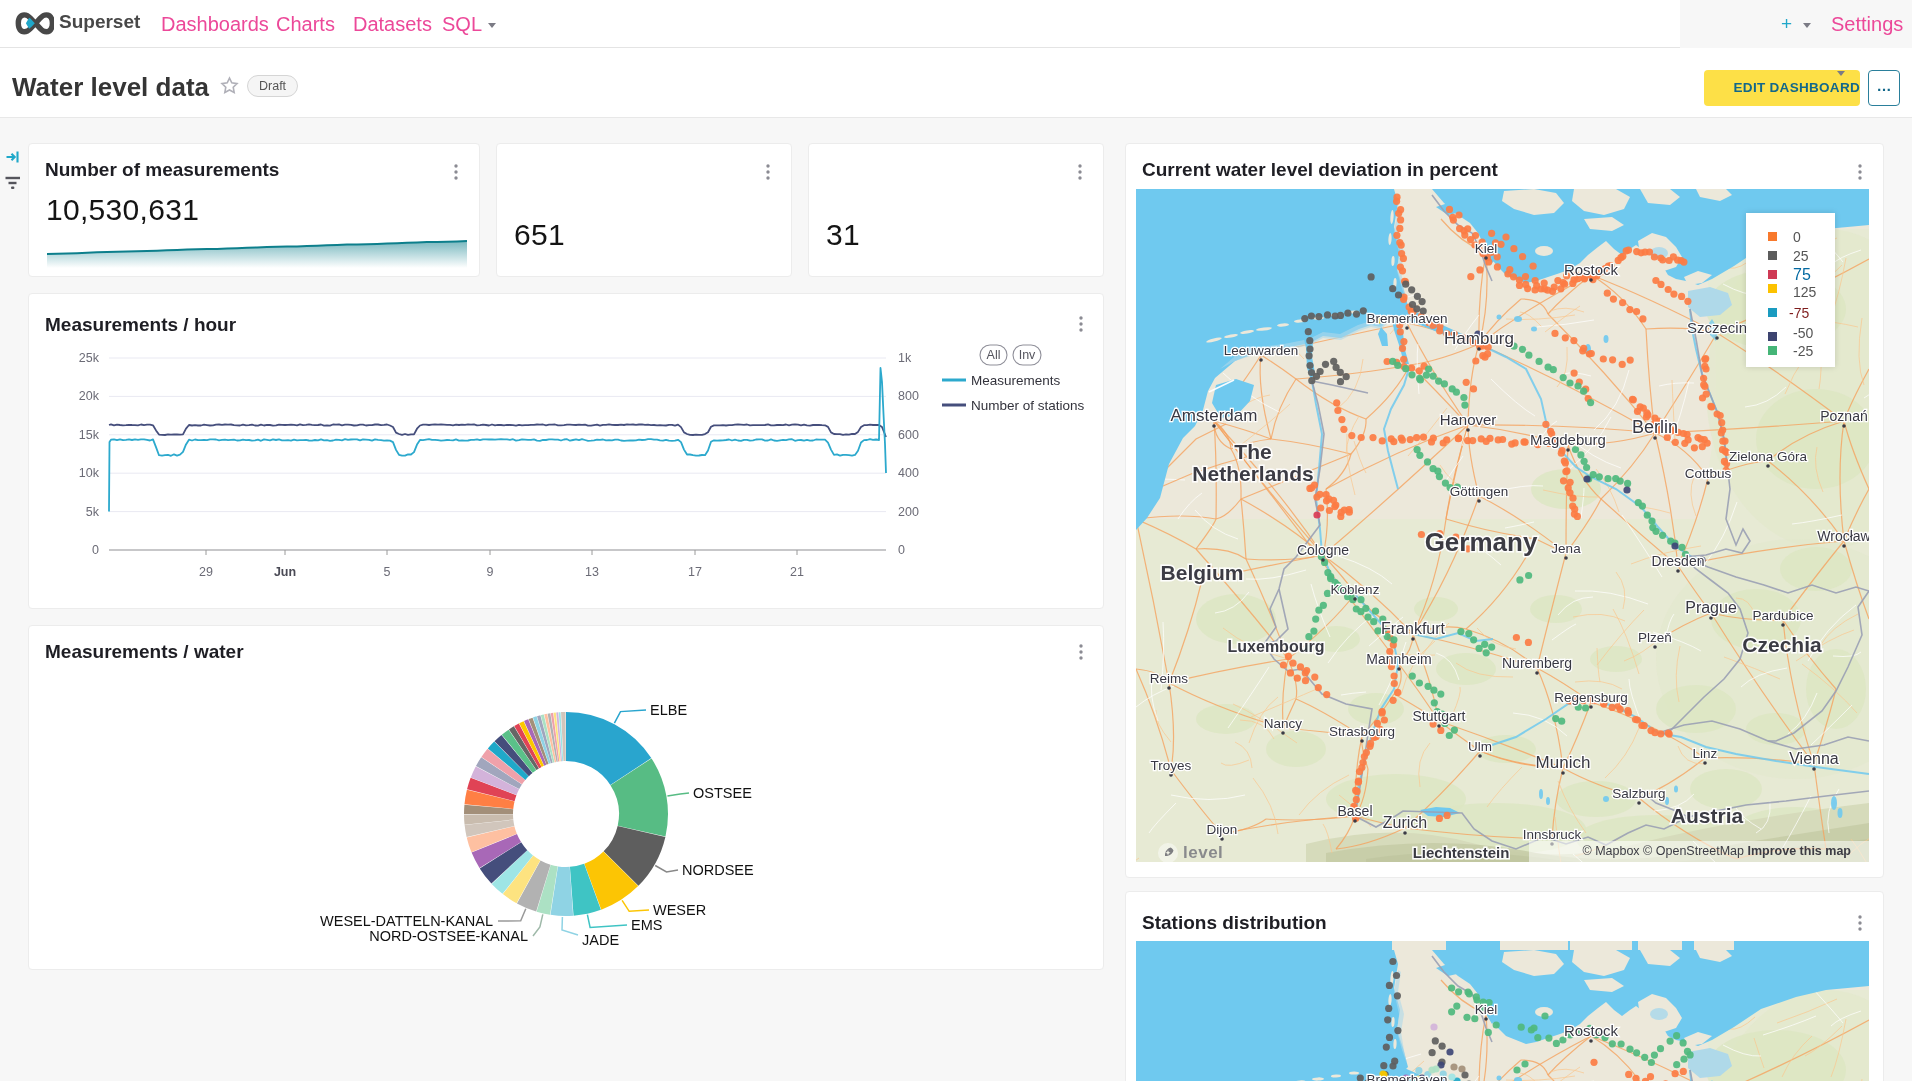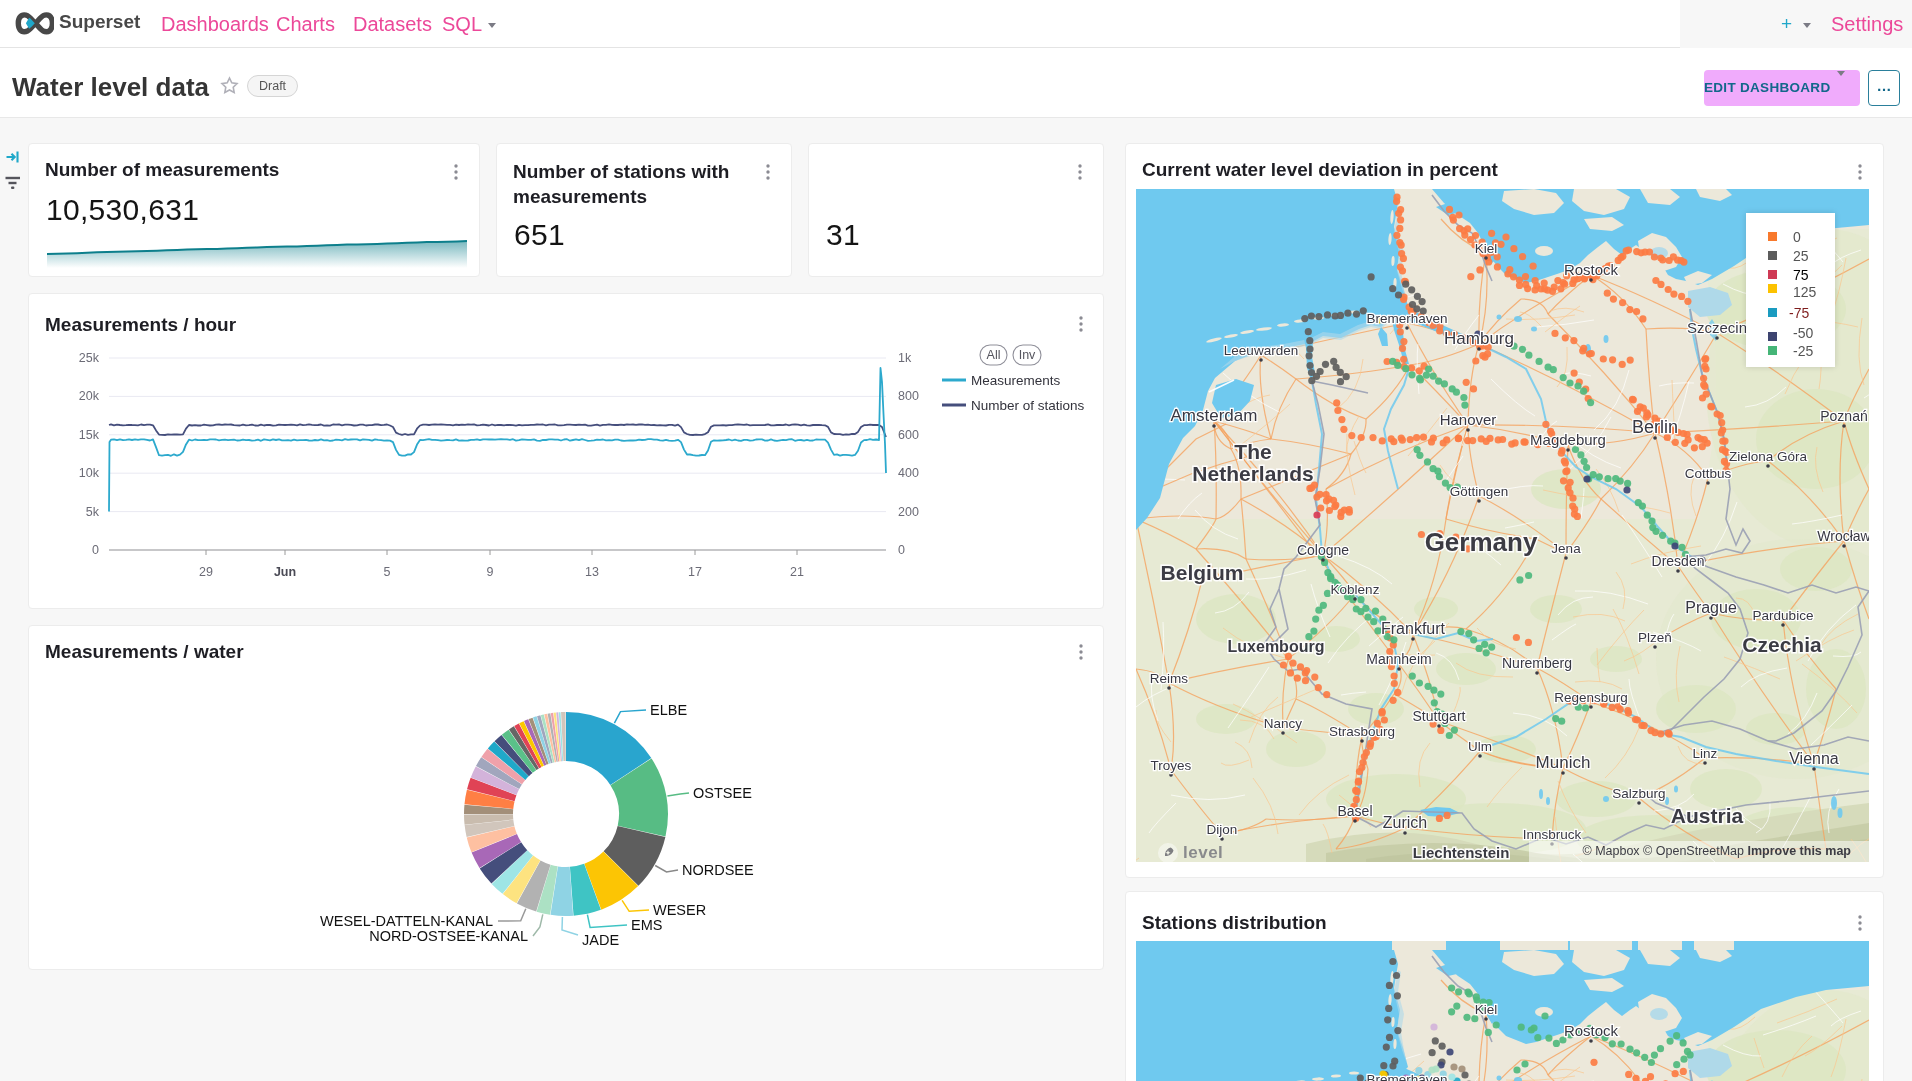--- a/index.html
+++ b/index.html
@@ -28,21 +28,21 @@
   <div class="navitem" style="left:1797px"><span style="display:inline-block;width:0;height:0;border-left:4px solid transparent;border-right:4px solid transparent;border-top:5px solid #7b7b85;vertical-align:middle;margin-left:6px"></span></div>
   <div class="navitem" style="left:1831px">Settings<span style="display:inline-block;width:0;height:0;border-left:4px solid transparent;border-right:4px solid transparent;border-top:5px solid #7b7b85;vertical-align:middle;margin-left:6px"></span></div>
 </div>
 
 <div class="hdr">
   <div style="position:absolute;left:12px;top:24px;font-size:26px;font-weight:700;color:#353535">Water level data</div>
   <div style="position:absolute;left:220px;top:28px"><svg width="19" height="19" viewBox="0 0 24 24" fill="none" stroke="#b0b0b8" stroke-width="2">
         <path d="M12 2.6 L14.9 8.7 L21.5 9.6 L16.7 14.2 L17.9 20.8 L12 17.6 L6.1 20.8 L7.3 14.2 L2.5 9.6 L9.1 8.7 Z"></path>
       </svg></div>
   <div style="position:absolute;left:247px;top:27px;border:1px solid #d5d5d5;border-radius:12px;background:#f5f5f5;padding:3px 11px;font-size:12.5px;color:#555">Draft</div>
-  <div style="position:absolute;left:1704px;top:22px;width:156px;height:36px;background:#f0abfc;border-radius:4px;text-align:left;line-height:36px;font-size:13.5px;font-weight:700;color:#12678a;letter-spacing:0.3px">EDIT DASHBOARD</div>
+  <div style="position:absolute;left:1704px;top:22px;width:156px;height:36px;background:#fde047;border-radius:4px;text-align:right;line-height:36px;font-size:13.5px;font-weight:700;color:#12678a;letter-spacing:0.3px">EDIT DASHBOARD</div>
   <div style="position:absolute;left:1868px;top:22px;width:32px;height:36px;border:1px solid #2a7f9b;border-radius:4px;text-align:center;line-height:30px;color:#12678a;font-weight:700;font-size:15px">…</div>
 </div>
 
 <div style="position:absolute;left:6px;top:149px"><svg width="13" height="12" viewBox="0 0 13 12">
       <path d="M0.5 6 L8.5 6 M5.5 2.8 L8.7 6 L5.5 9.2" stroke="#1FA8C9" stroke-width="2.1" fill="none"></path>
       <line x1="11.5" y1="0.5" x2="11.5" y2="11.5" stroke="#1FA8C9" stroke-width="2.1"></line>
     </svg></div>
 <div style="position:absolute;left:5px;top:176px"><svg width="16" height="14" viewBox="0 0 16 14">
       <line x1="0.5" y1="2" x2="15" y2="2" stroke="#55555c" stroke-width="2.4"></line>
       <line x1="3.5" y1="7" x2="11.5" y2="7" stroke="#55555c" stroke-width="2.4"></line>
@@ -63,21 +63,20 @@
           <stop offset="0" stop-color="#0d7f8c" stop-opacity="0.55"></stop>
           <stop offset="1" stop-color="#0d7f8c" stop-opacity="0"></stop>
         </linearGradient>
       </defs>
       <polygon points="18,124 18.0,110.0 28.0,109.8 38.0,109.5 48.0,109.2 58.0,108.8 68.0,108.3 78.0,108.0 88.0,107.7 98.0,107.5 108.0,107.3 118.0,107.1 128.0,106.7 138.0,106.3 148.0,105.9 158.0,105.5 168.0,105.3 178.0,105.1 188.0,104.9 198.0,104.6 208.0,104.2 218.0,103.8 228.0,103.4 238.0,103.0 248.0,102.8 258.0,102.6 268.0,102.4 278.0,102.1 288.0,101.7 298.0,101.3 308.0,100.9 318.0,100.6 328.0,100.4 338.0,100.2 348.0,99.9 358.0,99.6 368.0,99.2 378.0,98.8 388.0,98.4 398.0,98.1 408.0,97.9 418.0,97.7 428.0,97.5 438.0,97.1 438,124" fill="url(#sg)"></polygon>
       <polyline points="18.0,110.0 28.0,109.8 38.0,109.5 48.0,109.2 58.0,108.8 68.0,108.3 78.0,108.0 88.0,107.7 98.0,107.5 108.0,107.3 118.0,107.1 128.0,106.7 138.0,106.3 148.0,105.9 158.0,105.5 168.0,105.3 178.0,105.1 188.0,104.9 198.0,104.6 208.0,104.2 218.0,103.8 228.0,103.4 238.0,103.0 248.0,102.8 258.0,102.6 268.0,102.4 278.0,102.1 288.0,101.7 298.0,101.3 308.0,100.9 318.0,100.6 328.0,100.4 338.0,100.2 348.0,99.9 358.0,99.6 368.0,99.2 378.0,98.8 388.0,98.4 398.0,98.1 408.0,97.9 418.0,97.7 428.0,97.5 438.0,97.1" fill="none" stroke="#0d7f8c" stroke-width="2"></polyline>
     </svg>
 </div>
 
 <div class="card" style="left:496px;top:143px;width:296px;height:134px">
-  <div class="ct" style="width:245px;line-height:25px">Number of stations with measurements</div>
   <div class="kb" style="left:269px"><svg width="4" height="16" viewBox="0 0 4 16">
         <circle cx="2" cy="2" r="1.7" fill="#8b8b93"></circle>
         <circle cx="2" cy="8" r="1.7" fill="#8b8b93"></circle>
         <circle cx="2" cy="14" r="1.7" fill="#8b8b93"></circle>
       </svg></div>
   <div class="bignum" style="top:74px">651</div>
 </div>
 
 <div class="card" style="left:808px;top:143px;width:296px;height:134px">
   <div class="kb" style="left:269px"><svg width="4" height="16" viewBox="0 0 4 16">
@@ -1238,21 +1237,21 @@
       <div style="display:flex;align-items:center;height:19px">
         <span style="width:9px;height:9px;background:#F8792C;margin-left:22px"></span>
         <span style="margin-left:16px;font-size:14px;color:#555">0</span>
       </div>
       <div style="display:flex;align-items:center;height:19px">
         <span style="width:9px;height:9px;background:#5C5C5C;margin-left:22px"></span>
         <span style="margin-left:16px;font-size:14px;color:#555">25</span>
       </div>
       <div style="display:flex;align-items:center;height:19px">
         <span style="width:9px;height:9px;background:#CF3A55;margin-left:22px"></span>
-        <span style="margin-left:16px;font-size:14px;color:#000000">75</span>
+        <span style="margin-left:16px;font-size:16px;color:#0369a1">75</span>
       </div>
       <div style="display:flex;align-items:flex-start;height:19px">
         <span style="width:9px;height:9px;background:#FCC200;margin-left:22px"></span>
         <span style="margin-left:16px;font-size:14px;color:#555">125</span>
       </div>
       <div style="display:flex;align-items:center;height:19px">
         <span style="width:9px;height:9px;background:#1A9BC0;margin-left:22px"></span>
         <span style="margin-left:12px;font-size:14px;color:#7f1d1d">-75</span>
       </div>
       <div style="display:flex;align-items:flex-end;height:19px">

